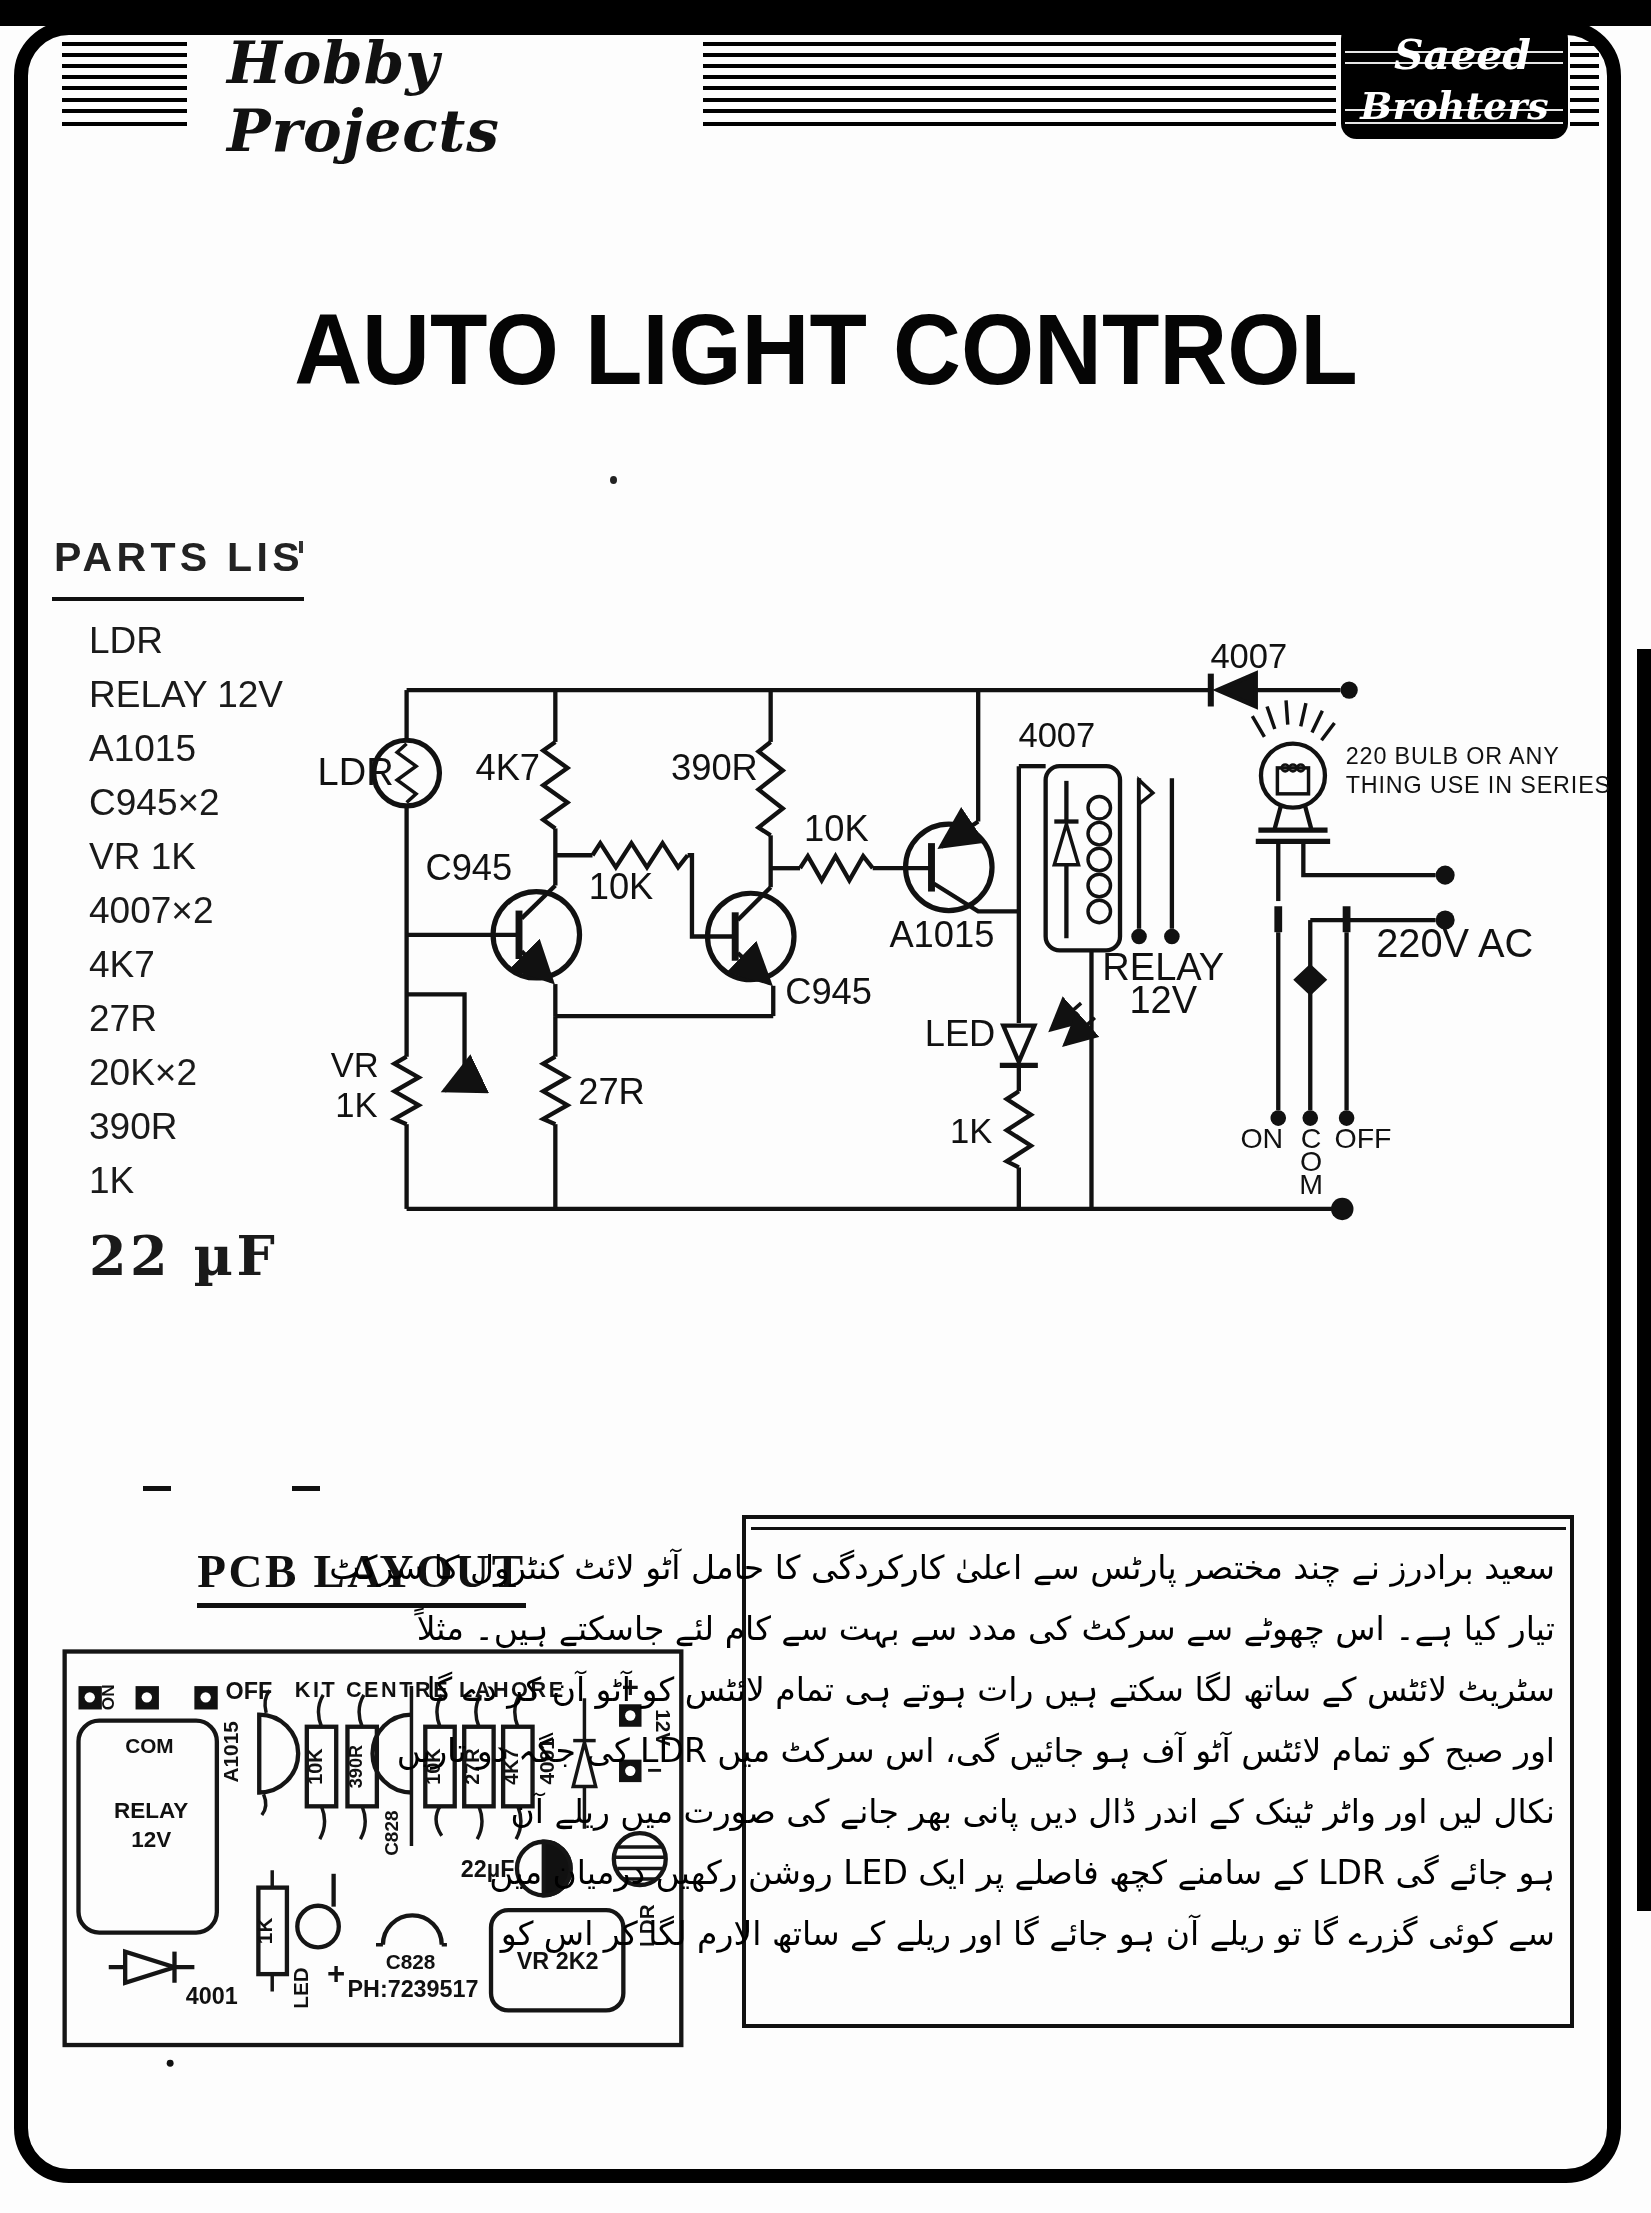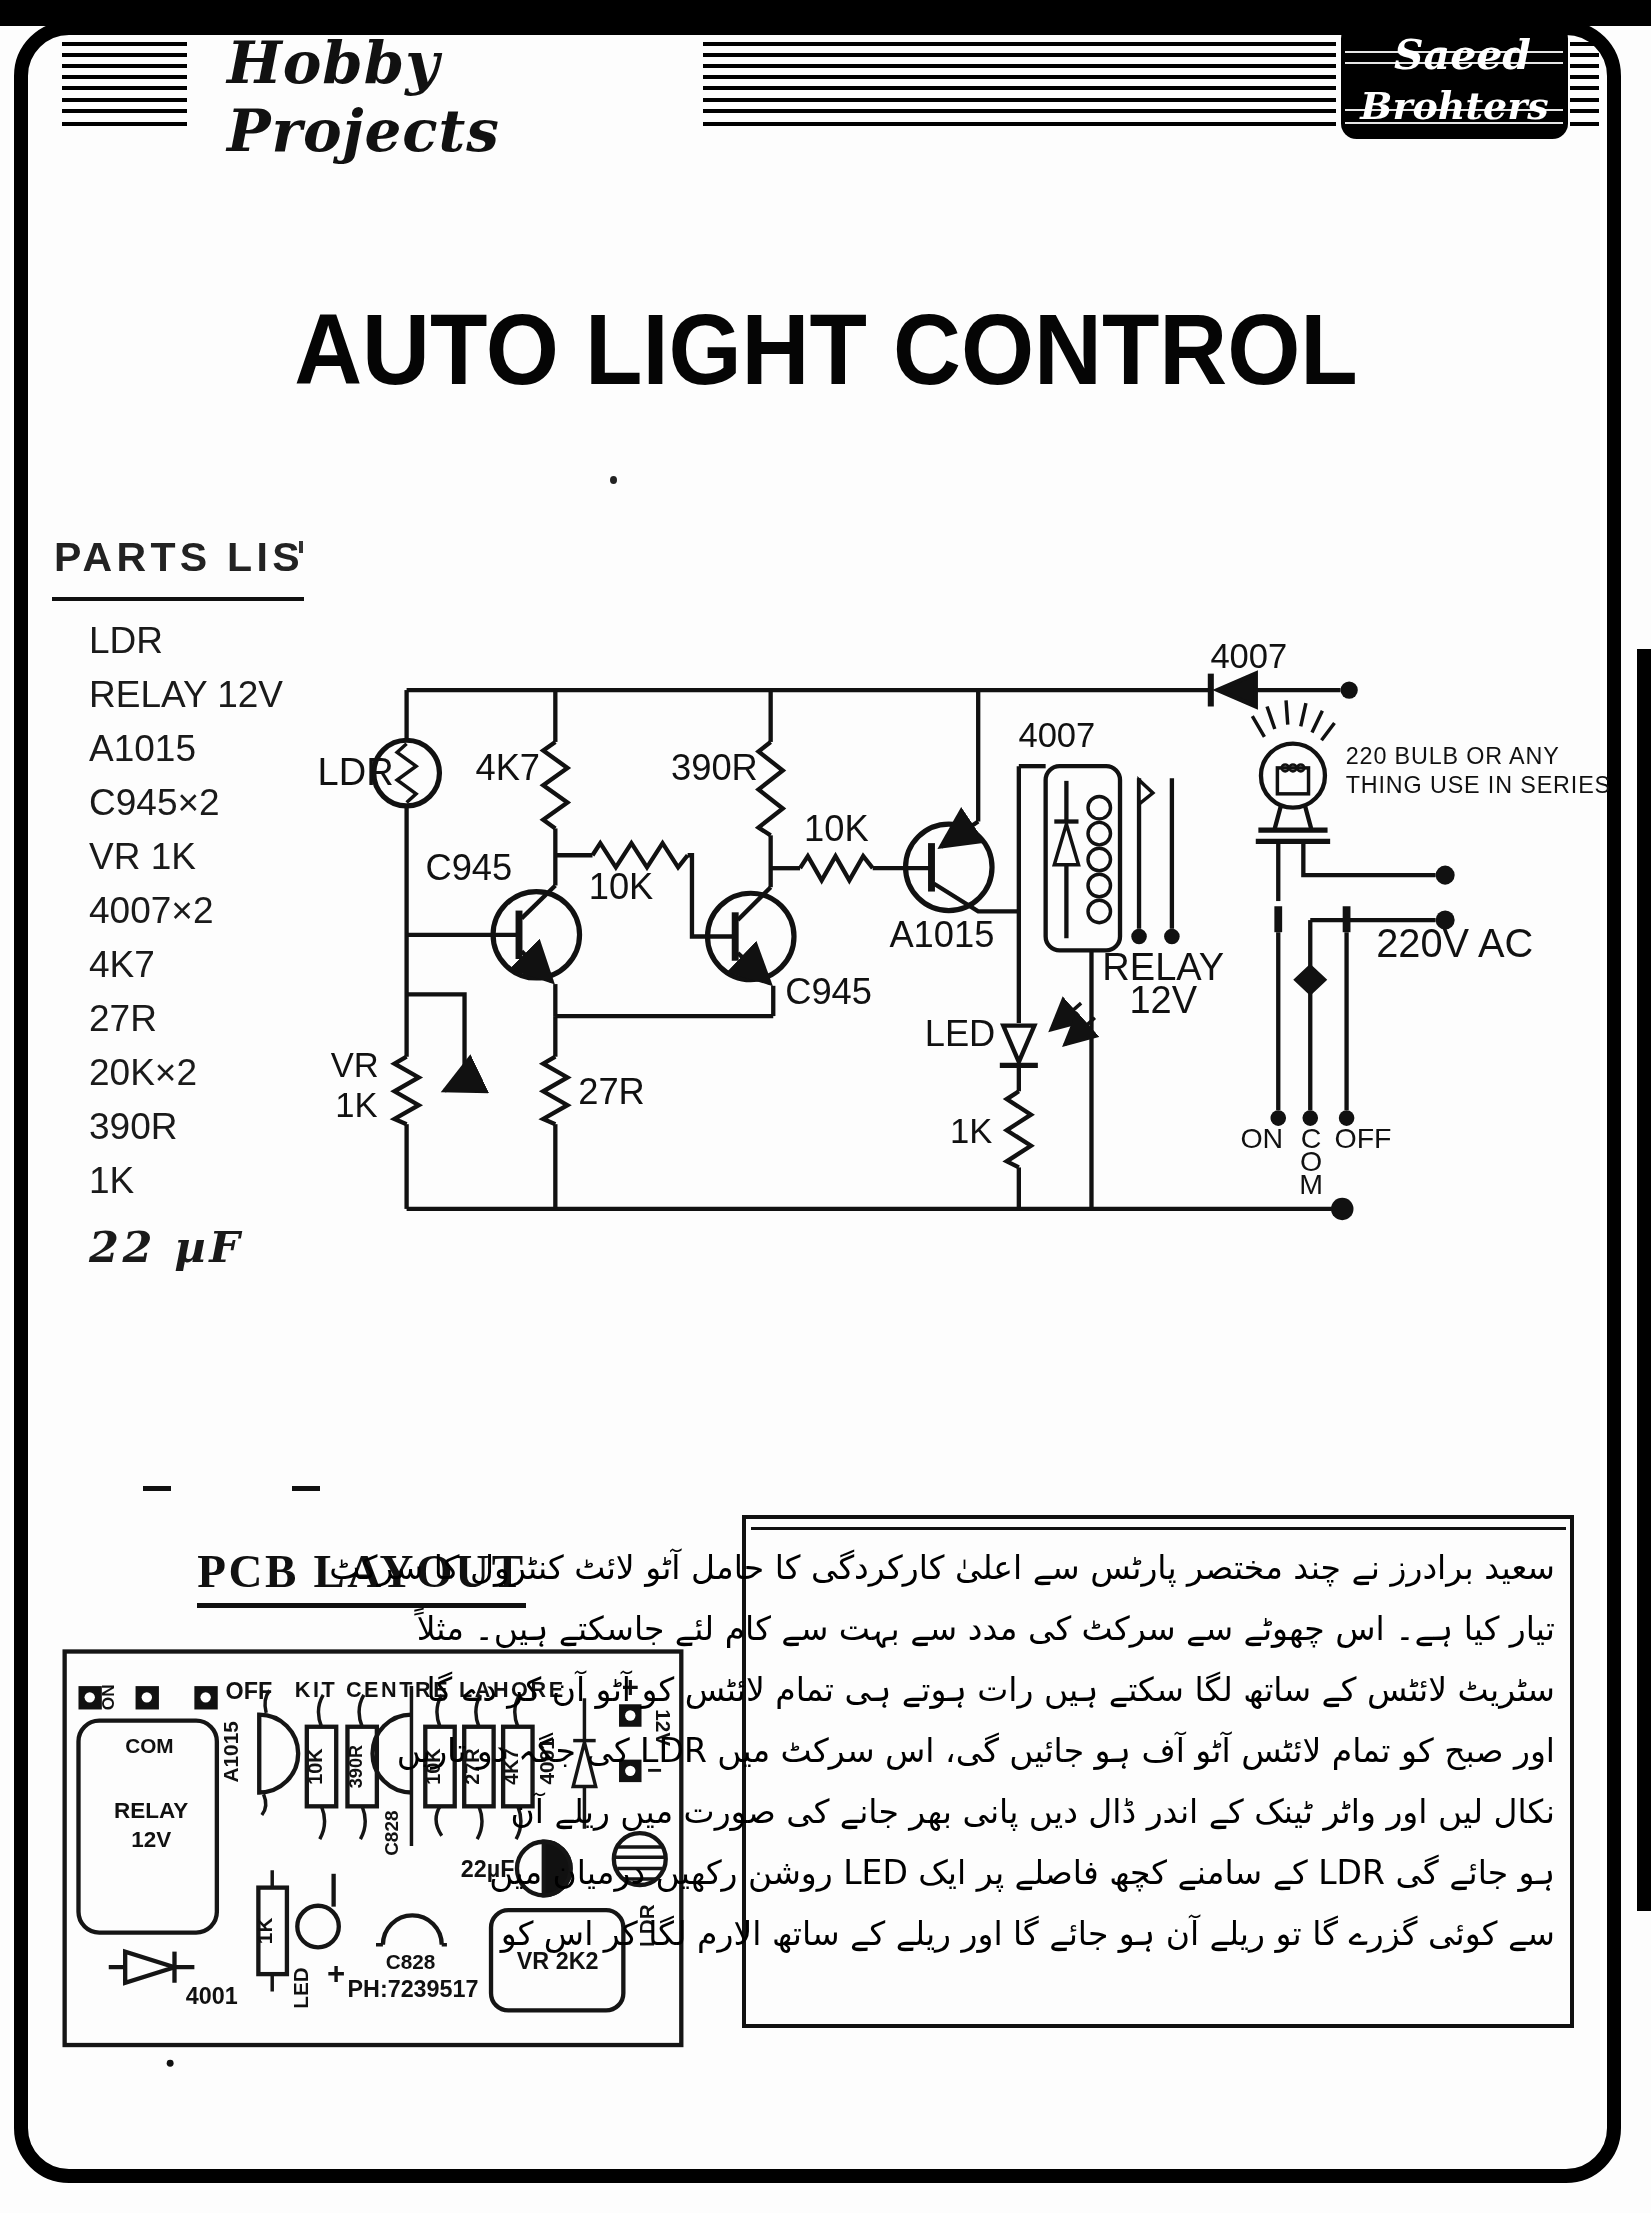--- a/index.html
+++ b/index.html
@@ -23,22 +23,22 @@
   #pub2{left:1341px;top:83px;font-size:38px;}
   
   #main-title{left:0px;top:292px;width:1652px;text-align:center;font-weight:900;
       font-size:100px;letter-spacing:0px;transform:scaleX(0.94);color:#050505;
       font-family:"Liberation Sans",sans-serif;}
   
   #parts-heading{left:54px;top:534px;font-size:41px;font-weight:700;letter-spacing:4.3px;color:#222;}
   #parts-underline{left:52px;top:597px;width:252px;height:4.3px;background:#111;}
   #parts-tmark{left:299px;top:541px;width:4.3px;height:12px;background:#333;}
   #parts-list{left:89px;top:614px;list-style:none;margin:0;padding:0;font-size:37px;line-height:54px;color:#1a1a1a;}
-  #parts-list li.hand{font-size:43px;font-style:italic;font-weight:bold;
-      font-family:"DejaVu Serif",serif;letter-spacing:3.5px;margin-top:12px;}
+  #parts-list li.hand{font-size:54px;font-weight:bold;
+      font-family:"DejaVu Serif",serif;letter-spacing:3.5px;margin-top:21px;}
   
   .dash{background:#111;}
   .speck{background:#222;border-radius:50%;}
   
   #pcb-heading{left:195px;top:1544px;width:333px;text-align:center;
       font-family:"Liberation Serif","DejaVu Serif",serif;font-weight:bold;font-size:47px;letter-spacing:2.6px;}
   #pcb-underline{left:197px;top:1603px;width:329px;height:5.2px;background:#111;}
   
   #urdu-box{left:742px;top:1515px;width:832px;height:513px;border:4.3px solid #111;box-sizing:border-box;
             overflow:hidden;}

